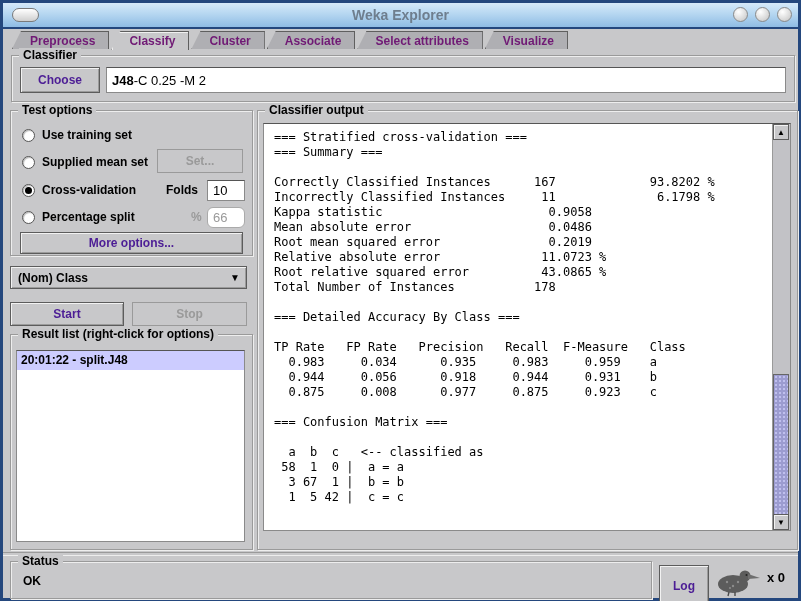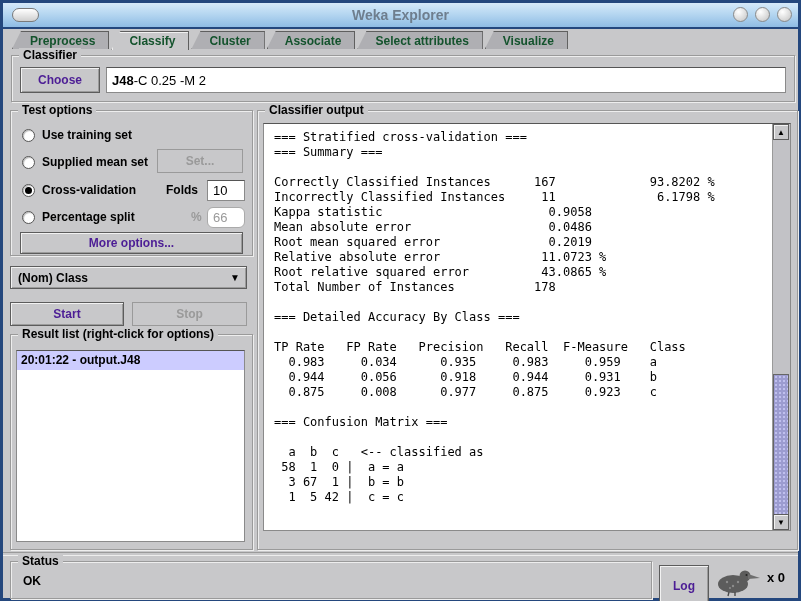--- a/index.html
+++ b/index.html
@@ -13,21 +13,21 @@
   #title-text{position:absolute;left:0;right:0;top:4px;text-align:center;
     font-size:14px;font-weight:bold;color:#6e7e8e;}
   .tb-pill{position:absolute;left:9px;top:5px;width:27px;height:14px;border-radius:8px;
     background:linear-gradient(#ffffff,#cfcfcf);border:1px solid #7a7a7a;box-sizing:border-box;}
   .tb-circle{position:absolute;top:4px;width:15px;height:15px;border-radius:50%;
     background:radial-gradient(circle at 35% 30%,#ffffff,#c2c2c2);border:1px solid #8a8a8a;box-sizing:border-box;}
 
   
   #tabbar{position:absolute;top:28px;left:9px;height:19px;display:flex;}
   .tab{height:18px;line-height:18px;padding:0 13px 0 17px;margin-right:2px;
-    font-size:12px;font-weight:bold;color:#14532d;
+    font-size:12px;font-weight:bold;color:#701a75;
     background:#afafb3;border:1px solid #5f5f5f;border-bottom:none;box-sizing:border-box;
     clip-path:polygon(9px 0,100% 0,100% 100%,0 100%);}
   .tab.active{background:#c8c8ca;height:19px;box-shadow:inset 1px 1px 0 #f0f0f0;}
 
   
   .group{position:absolute;border:1px solid #9a9a9a;box-shadow:1px 1px 0 #eeeeee, inset 1px 1px 0 #eeeeee;}
   .group-label{position:absolute;top:-8px;left:7px;background:#c8c8ca;padding:0 4px;
     font-size:12px;font-weight:bold;color:#000;line-height:14px;white-space:nowrap;}
   .btn{position:absolute;background:#c8c8ca;border:1px solid #5c5c5c;box-sizing:border-box;
     font-family:"Liberation Sans",sans-serif;font-size:12px;font-weight:bold;color:#4c1d95;
@@ -145,21 +145,21 @@
   <div class="btn" style="left:7px;top:299px;width:114px;height:24px;">
     <span>Start</span>
   </div>
   <div class="btn disabled" style="left:129px;top:299px;width:115px;height:24px;">
     <span>Stop</span>
   </div>
 
   <div class="group" style="left:7px;top:331px;width:241px;height:214px;">
     <div class="group-label">Result list (right-click for options)</div>
     <div id="result-listbox" style="left:5px;top:15px;width:229px;height:192px;">
-      <div class="list-item selected">20:01:22 - output.J48</div>
+      <div class="list-item selected">20:01:22 - split.J48</div>
     </div>
   </div>
 
   <div class="group" style="left:254px;top:107px;width:539px;height:438px;">
     <div class="group-label">Classifier output</div>
     <div id="output-area" style="left:5px;top:12px;width:528px;height:408px;">
       <pre id="output-pre">=== Stratified cross-validation ===
 === Summary ===
 
 Correctly Classified Instances      167             93.8202 %

